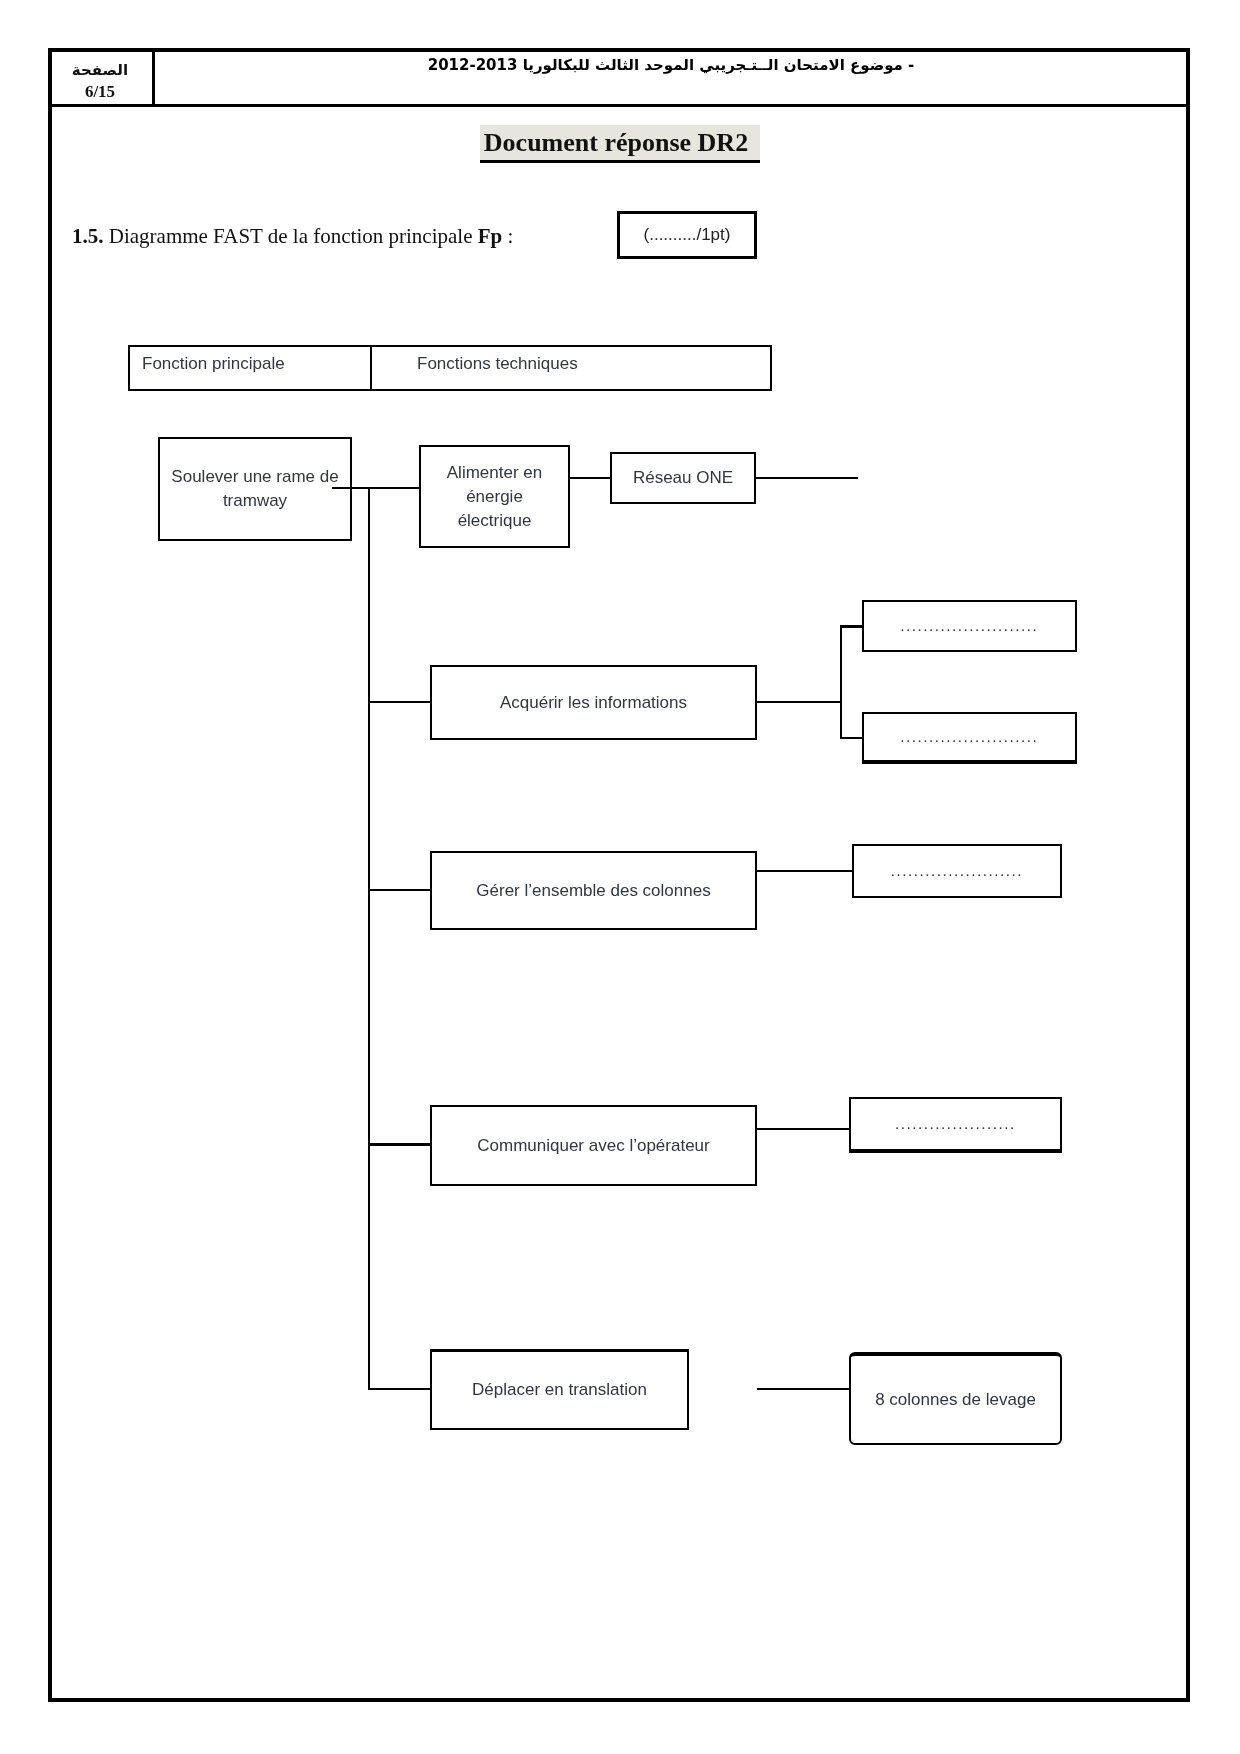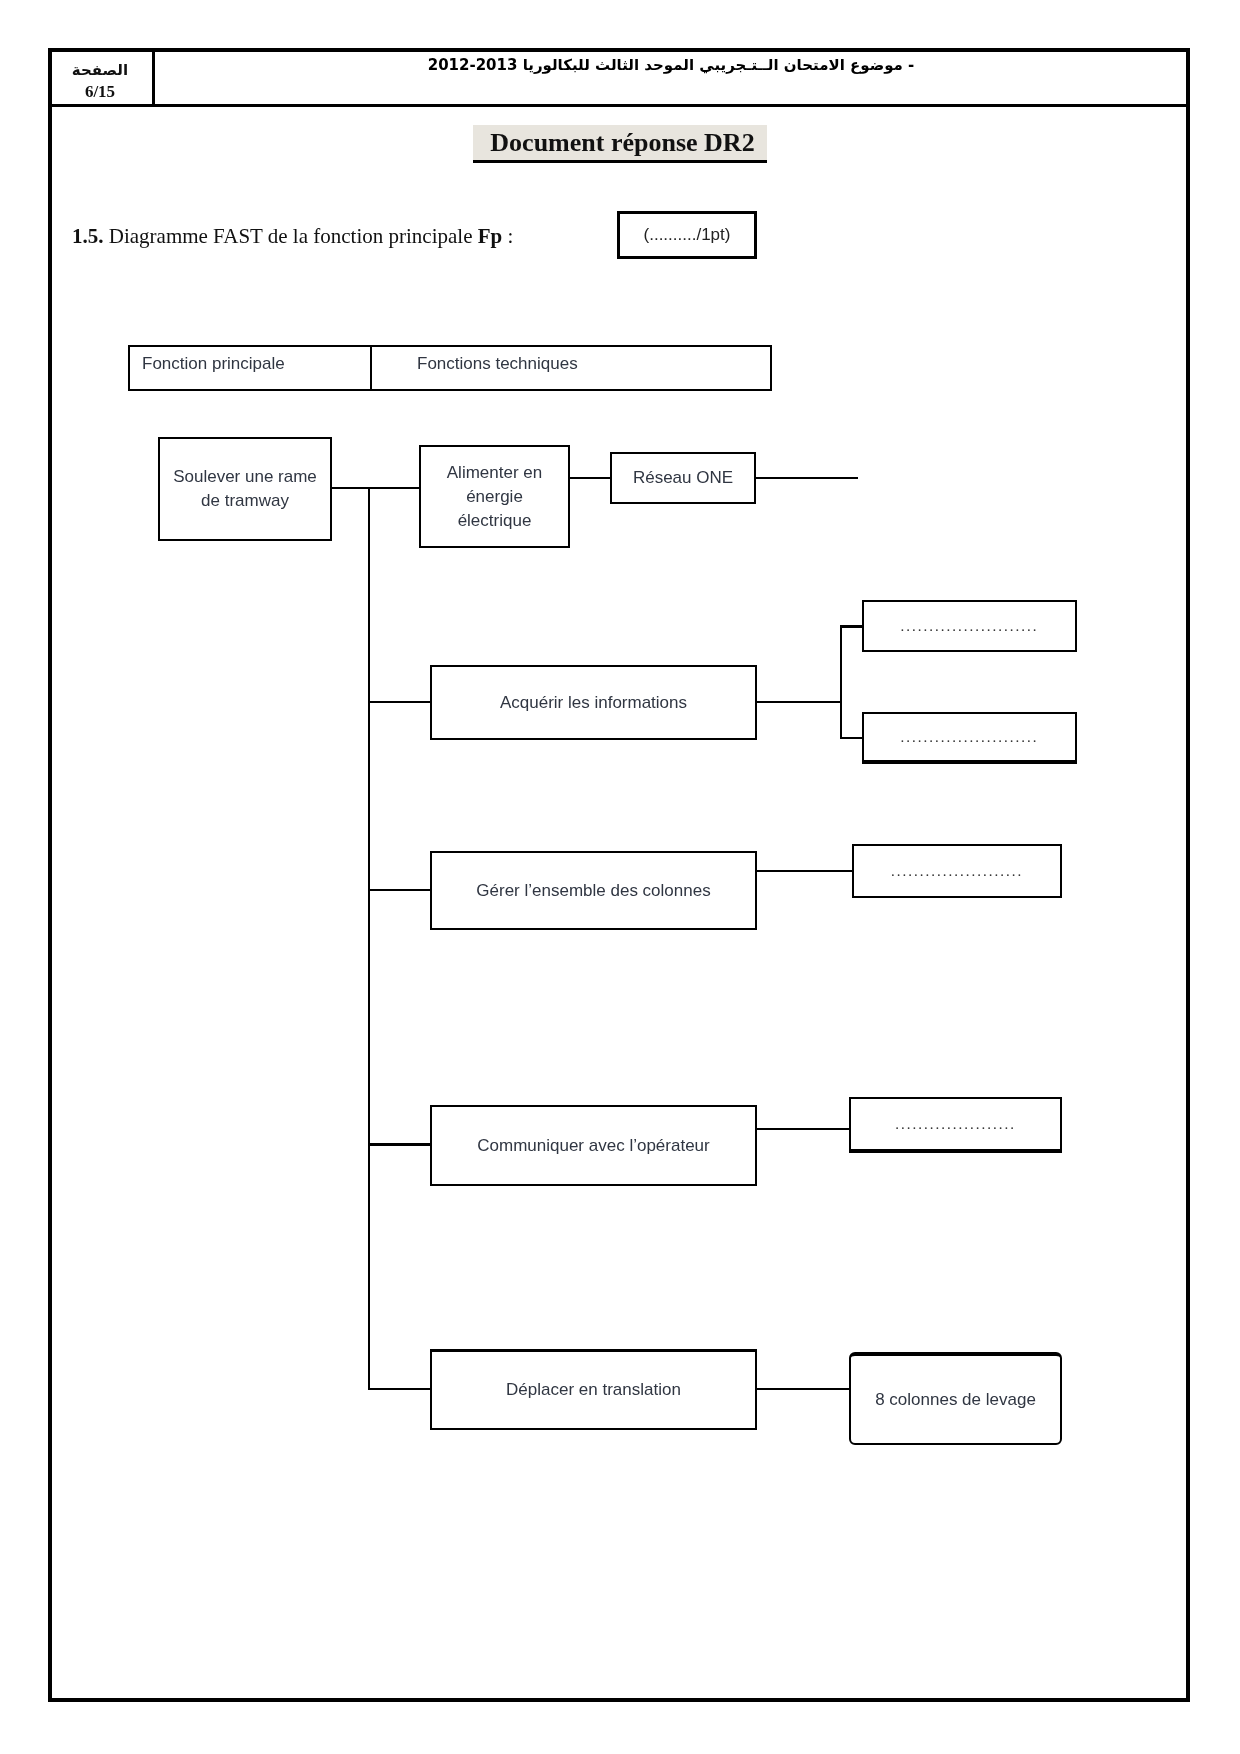--- a/index.html
+++ b/index.html
@@ -11,21 +11,21 @@
   
   #frame{position:absolute;left:48px;top:48px;width:1142px;height:1654px;
          border:4px solid #000;box-sizing:border-box;}
   
   .ar{font-family:"DejaVu Sans",sans-serif;font-weight:bold;}
   #hdr-main{left:158px;top:53px;width:1026px;text-align:center;direction:rtl;
             font-size:15px;line-height:25px;color:#000;}
   #hdr-pagecell{left:50px;top:59px;width:100px;text-align:center;font-size:15px;line-height:22px;}
   
   #title-wrap{left:0;top:125px;width:1240px;text-align:center;}
-  #title{display:inline-block;background:#e8e5de;padding:3px 12px 2px 17px;
+  #title{display:inline-block;background:#e8e5de;padding:3px 12px 2px 4px;
          font-size:26px;font-weight:bold;border-bottom:3px solid #000;}
   
   #question{left:72px;top:224px;font-size:21px;}
   #points-box{left:617px;top:211px;width:140px;height:48px;border:3px solid #000;
               box-sizing:border-box;display:flex;align-items:center;justify-content:center;
               font-family:"Liberation Sans",sans-serif;font-size:17px;color:#222;}
   
   .cell,.fbox{position:absolute;border:2px solid #000;box-sizing:border-box;background:#fff;
         font-family:"Liberation Sans",sans-serif;font-size:17px;color:#303642;}
   .cell{display:flex;align-items:flex-start;padding:7px 0 0 12px;}
@@ -68,21 +68,21 @@
     <span>(........../1pt)</span>
   </div>
 
   <div class="cell" style="left:128px;top:345px;width:244px;height:46px;">
     <span>Fonction principale</span>
   </div>
   <div class="cell" style="left:370px;top:345px;width:402px;height:46px;padding-left:45px;">
     <span>Fonctions techniques</span>
   </div>
 
-  <div class="fbox" style="left:158px;top:437px;width:174px;height:104px;">
+  <div class="fbox" style="left:158px;top:437px;width:194px;height:104px;">
     <span>Soulever une rame de tramway</span>
   </div>
 
   <div class="hline" style="left:332px;top:487px;width:87px;height:2px;"></div>
   <div class="vline" style="left:368px;top:487px;width:2px;height:903px;"></div>
 
   <div class="fbox" style="left:419px;top:445px;width:151px;height:103px;">
     <span>Alimenter en énergie électrique</span>
   </div>
   <div class="hline" style="left:570px;top:477px;width:40px;height:2px;"></div>
@@ -118,21 +118,21 @@
   <div class="hline" style="left:368px;top:1143px;width:62px;height:3px;"></div>
   <div class="fbox" style="left:430px;top:1105px;width:327px;height:81px;">
     <span>Communiquer avec l’opérateur</span>
   </div>
   <div class="hline" style="left:757px;top:1128px;width:92px;height:2px;"></div>
   <div class="fbox thickbottom" style="left:849px;top:1097px;width:213px;height:56px;">
     <span class="dots">.....................</span>
   </div>
 
   <div class="hline" style="left:368px;top:1388px;width:62px;height:2px;"></div>
-  <div class="fbox thicktop3" style="left:430px;top:1349px;width:327px;height:81px;">
+  <div class="fbox thicktop3" style="left:430px;top:1349px;width:259px;height:81px;">
     <span>Déplacer en translation</span>
   </div>
   <div class="hline" style="left:757px;top:1388px;width:92px;height:2px;"></div>
   <div class="fbox thicktop" style="left:849px;top:1352px;width:213px;height:93px;">
     <span>8 colonnes de levage</span>
   </div>
 
 </div>
 
 </body></html>

